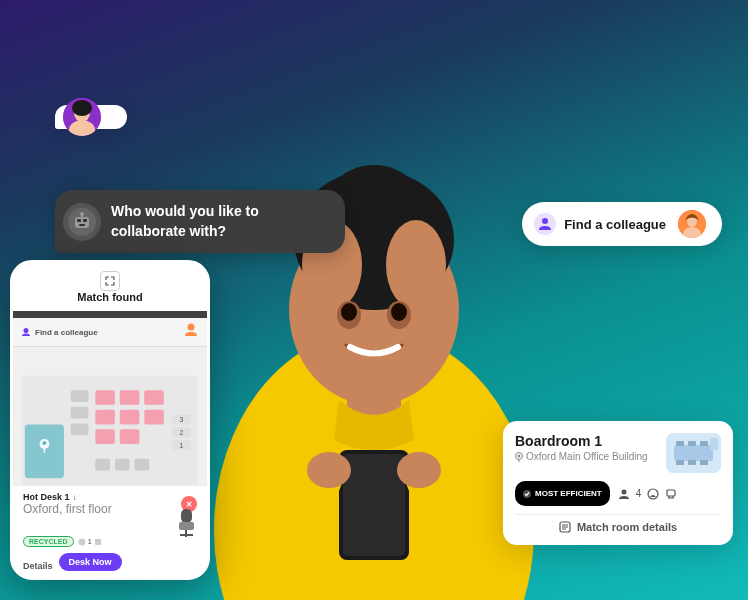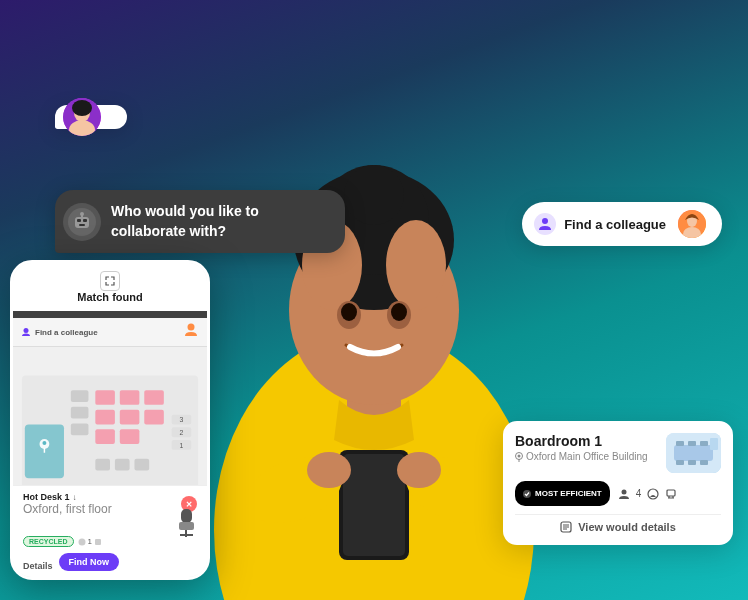--- a/index.html
+++ b/index.html
@@ -570,21 +570,21 @@
     <div style="position:absolute;right:8px;bottom:38px;width:25px;height:30px">
       <svg width="25" height="30" viewBox="0 0 25 30">
         <rect x="7" y="0" width="11" height="14" rx="5" fill="#555"></rect>
         <rect x="5" y="13" width="15" height="8" rx="2" fill="#888"></rect>
         <line x1="12" y1="21" x2="12" y2="28" stroke="#555" stroke-width="2"></line>
         <line x1="6" y1="26" x2="19" y2="26" stroke="#555" stroke-width="2"></line>
       </svg>
     </div>
     <div style="display:flex;gap:6px;align-items:flex-end">
       <button class="details-btn">Details</button>
-      <button class="book-now-btn">Find Now</button>
+      <button class="book-now-btn">Desk Now</button>
     </div>
   </div>
 
   <div class="phone-bottom-nav">
     <span class="nav-icon">♡</span>
     <span class="nav-icon active">⬡</span>
     <span class="nav-icon">☰</span>
   </div>
 </div>
 
@@ -646,15 +646,15 @@
 
   <div class="boardroom-divider"></div>
 
   <div class="view-room-link">
     <svg width="12" height="12" viewBox="0 0 12 12">
       <rect x="1" y="1" width="10" height="10" rx="2" fill="none" stroke="#555" stroke-width="1.2"></rect>
       <line x1="3" y1="4" x2="9" y2="4" stroke="#555" stroke-width="1"></line>
       <line x1="3" y1="6" x2="9" y2="6" stroke="#555" stroke-width="1"></line>
       <line x1="3" y1="8" x2="7" y2="8" stroke="#555" stroke-width="1"></line>
     </svg>
-    <span>View would details</span>
+    <span>Match room details</span>
   </div>
 </div>
 
 </body></html>

